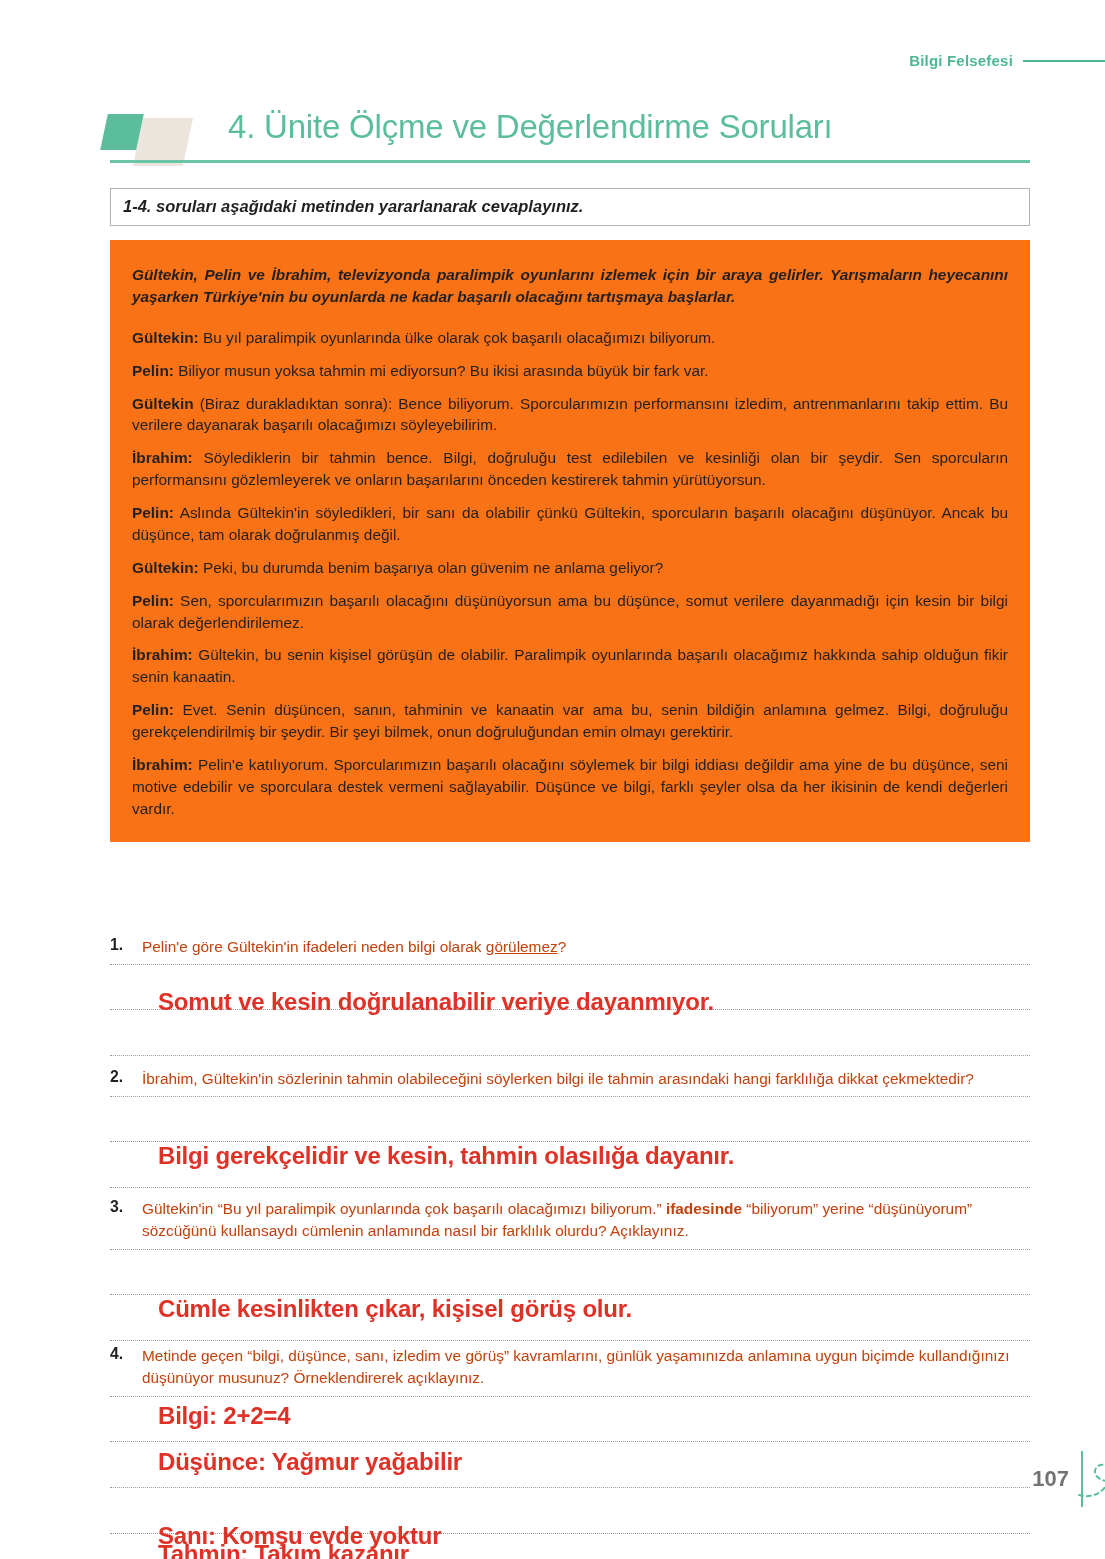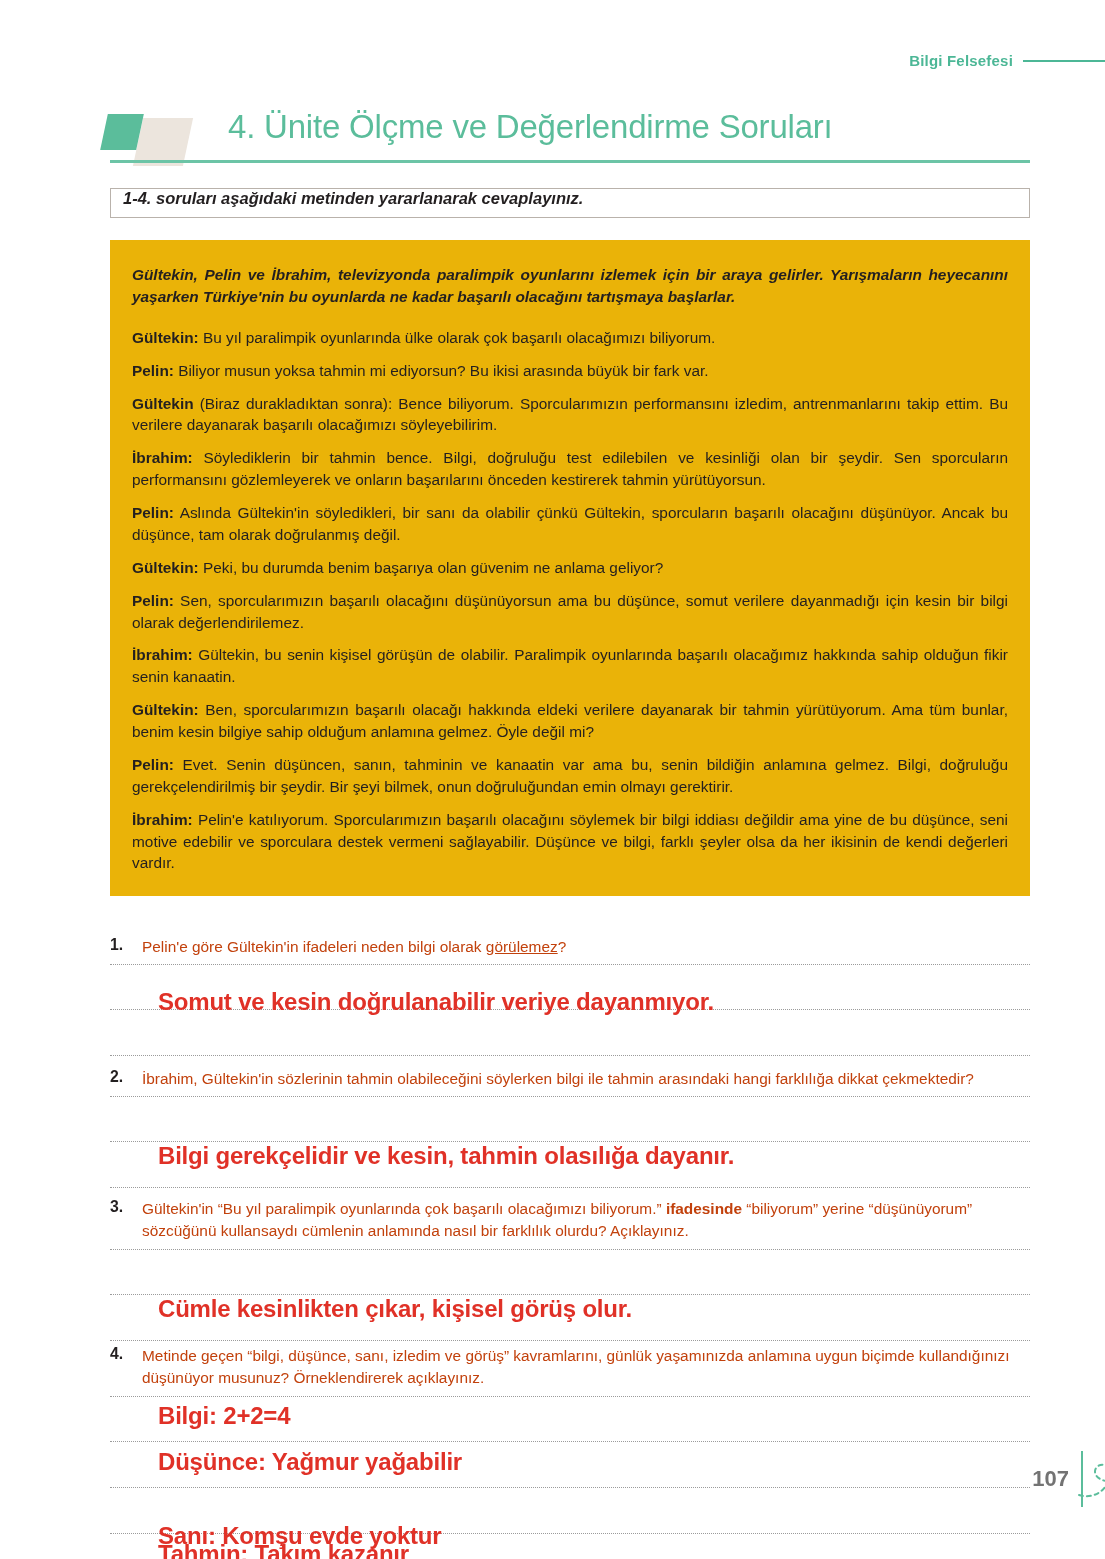--- a/index.html
+++ b/index.html
@@ -86,35 +86,35 @@
   }
 
   
   .instruction-bar {
     position: absolute;
     left: 110px;
     top: 188px;
     width: 920px;
     box-sizing: border-box;
     border: 1px solid #b9b2ab;
-    padding: 0 12px 9px 12px;
+    padding: 8px 12px 9px 12px;
     font-size: 16.5px;
     font-weight: bold;
     font-style: italic;
     color: #231f20;
   }
 
   
   .passage {
     position: absolute;
     left: 110px;
     top: 240px;
     width: 920px;
     box-sizing: border-box;
-    background: #eab308;
+    background: #f97316;
     padding: 24px 22px 20px 22px;
   }
   .passage p {
     margin: 0 0 11px 0;
     font-size: 15.4px;
     line-height: 1.42;
     text-align: justify;
     color: #231f20;
   }
   .passage p:last-child { margin-bottom: 2px; }
@@ -206,21 +206,20 @@
   <p class="intro">Gültekin, Pelin ve İbrahim, televizyonda paralimpik oyunlarını izlemek için bir araya gelirler. Yarışmaların heyecanını yaşarken Türkiye'nin bu oyunlarda ne kadar başarılı olacağını tartışmaya başlarlar.</p>
   <div id="dialogue-host">
       <p><span class="speaker">Gültekin:</span><span> Bu yıl paralimpik oyunlarında ülke olarak çok başarılı olacağımızı biliyorum.</span></p>
       <p><span class="speaker">Pelin:</span><span> Biliyor musun yoksa tahmin mi ediyorsun? Bu ikisi arasında büyük bir fark var.</span></p>
       <p><span class="speaker">Gültekin</span><span> (Biraz durakladıktan sonra): Bence biliyorum. Sporcularımızın performansını izledim, antrenmanlarını takip ettim. Bu verilere dayanarak başarılı olacağımızı söyleyebilirim.</span></p>
       <p><span class="speaker">İbrahim:</span><span> Söylediklerin bir tahmin bence. Bilgi, doğruluğu test edilebilen ve kesinliği olan bir şeydir. Sen sporcuların performansını gözlemleyerek ve onların başarılarını önceden kestirerek tahmin yürütüyorsun.</span></p>
       <p><span class="speaker">Pelin:</span><span> Aslında Gültekin'in söyledikleri, bir sanı da olabilir çünkü Gültekin, sporcuların başarılı olacağını düşünüyor. Ancak bu düşünce, tam olarak doğrulanmış değil.</span></p>
       <p><span class="speaker">Gültekin:</span><span> Peki, bu durumda benim başarıya olan güvenim ne anlama geliyor?</span></p>
       <p><span class="speaker">Pelin:</span><span> Sen, sporcularımızın başarılı olacağını düşünüyorsun ama bu düşünce, somut verilere dayanmadığı için kesin bir bilgi olarak değerlendirilemez.</span></p>
       <p><span class="speaker">İbrahim:</span><span> Gültekin, bu senin kişisel görüşün de olabilir. Paralimpik oyunlarında başarılı olacağımız hakkında sahip olduğun fikir senin kanaatin.</span></p>
-      <p><span class="speaker">Gültekin:</span><span> Ben, sporcularımızın başarılı olacağı hakkında eldeki verilere dayanarak bir tahmin yürütüyorum. Ama tüm bunlar, benim kesin bilgiye sahip olduğum anlamına gelmez. Öyle değil mi?</span></p>
       <p><span class="speaker">Pelin:</span><span> Evet. Senin düşüncen, sanın, tahminin ve kanaatin var ama bu, senin bildiğin anlamına gelmez. Bilgi, doğruluğu gerekçelendirilmiş bir şeydir. Bir şeyi bilmek, onun doğruluğundan emin olmayı gerektirir.</span></p>
       <p><span class="speaker">İbrahim:</span><span> Pelin'e katılıyorum. Sporcularımızın başarılı olacağını söylemek bir bilgi iddiası değildir ama yine de bu düşünce, seni motive edebilir ve sporculara destek vermeni sağlayabilir. Düşünce ve bilgi, farklı şeyler olsa da her ikisinin de kendi değerleri vardır.</span></p>
     </div>
 </div>
 
 <div id="questions-host">
     <div class="q-block" style="top: 936px;">
       <div class="q-row">
         <span class="q-num">1.</span>
         <span class="q-text"><span>Pelin'e göre Gültekin'in ifadeleri neden bilgi olarak </span><span class="u">görülemez</span><span>?</span></span>

